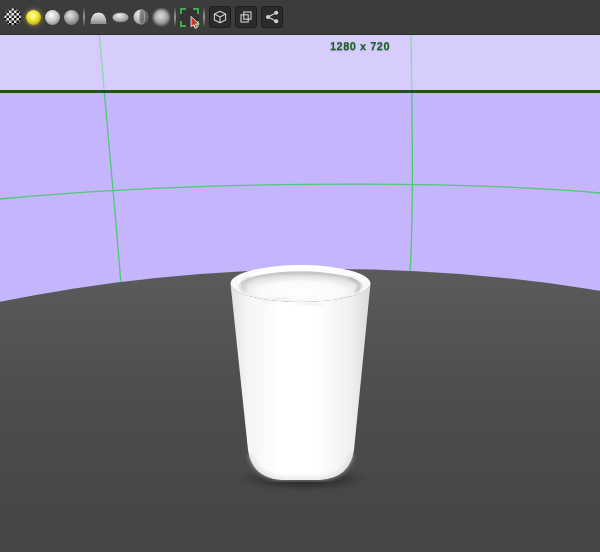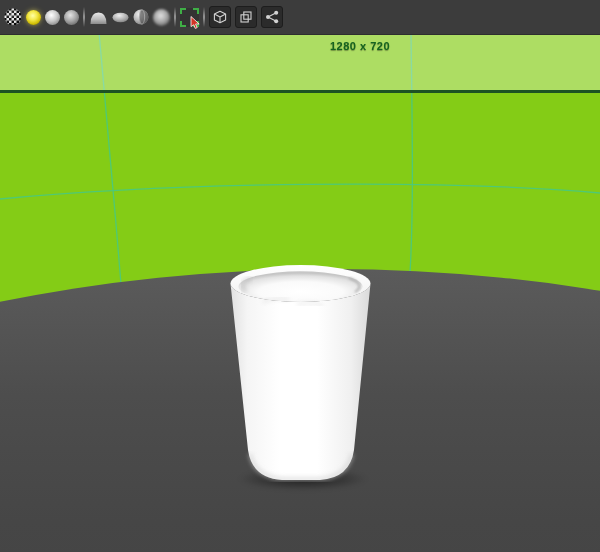--- a/index.html
+++ b/index.html
@@ -21,21 +21,21 @@
        background:linear-gradient(to bottom, rgba(0,0,0,0) 0%, #909090 45%, #909090 55%, rgba(0,0,0,0) 100%);}
   .fuzzy{width:17px;height:17px;border-radius:50%;
          background:radial-gradient(circle at 45% 40%, #e2e2e2 0%, #a0a0a0 50%, rgba(90,90,90,0) 95%);
          filter:blur(1px);}
   .marquee{width:15px;height:15px;border:2px dashed #3fae46;position:relative;background:rgba(0,0,0,0.15);}
   .marquee svg{position:absolute;right:-4px;bottom:-4px;}
   .tb-btn{width:20px;height:20px;background:#2b2b2b;border:1px solid #1d1d1d;border-radius:3px;
           display:flex;align-items:center;justify-content:center;}
 
   
-  .scene{position:absolute;top:35px;left:0;width:600px;height:517px;background:#84cc16;overflow:hidden;}
+  .scene{position:absolute;top:35px;left:0;width:600px;height:517px;background:#c4b5fd;overflow:hidden;}
   .wires{position:absolute;top:0;left:0;}
   .floor{position:absolute;top:234px;left:-550px;width:1760px;height:900px;border-radius:50%;
          background:linear-gradient(to bottom,#5b5b5b 0%,#4d4d4d 14%,#464646 28%,#424242 46%,#414141 100%);}
   .cup-shadow{position:absolute;left:240px;top:433px;width:126px;height:22px;
               background:radial-gradient(ellipse at center, rgba(0,0,0,0.5) 0%, rgba(0,0,0,0.24) 45%, rgba(0,0,0,0) 72%);
               filter:blur(2px);}
   .cup{position:absolute;left:225px;top:223px;}
   .band-overlay{position:absolute;top:0;left:0;width:600px;height:55px;background:rgba(255,255,255,0.335);}
   .frame-line{position:absolute;top:55px;left:0;width:600px;height:3px;background:#1d5323;}
   .res-label{position:absolute;left:330px;top:5px;color:#15641f;font-size:11px;font-weight:bold;

